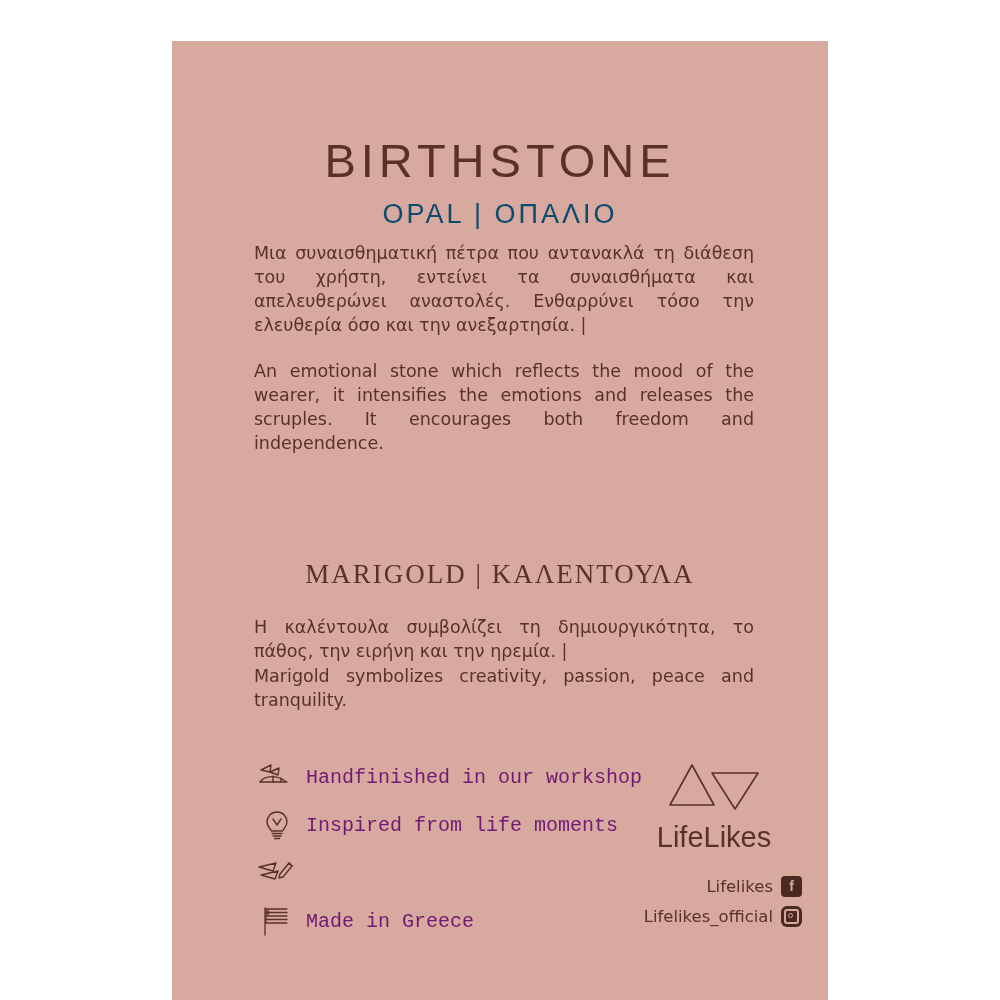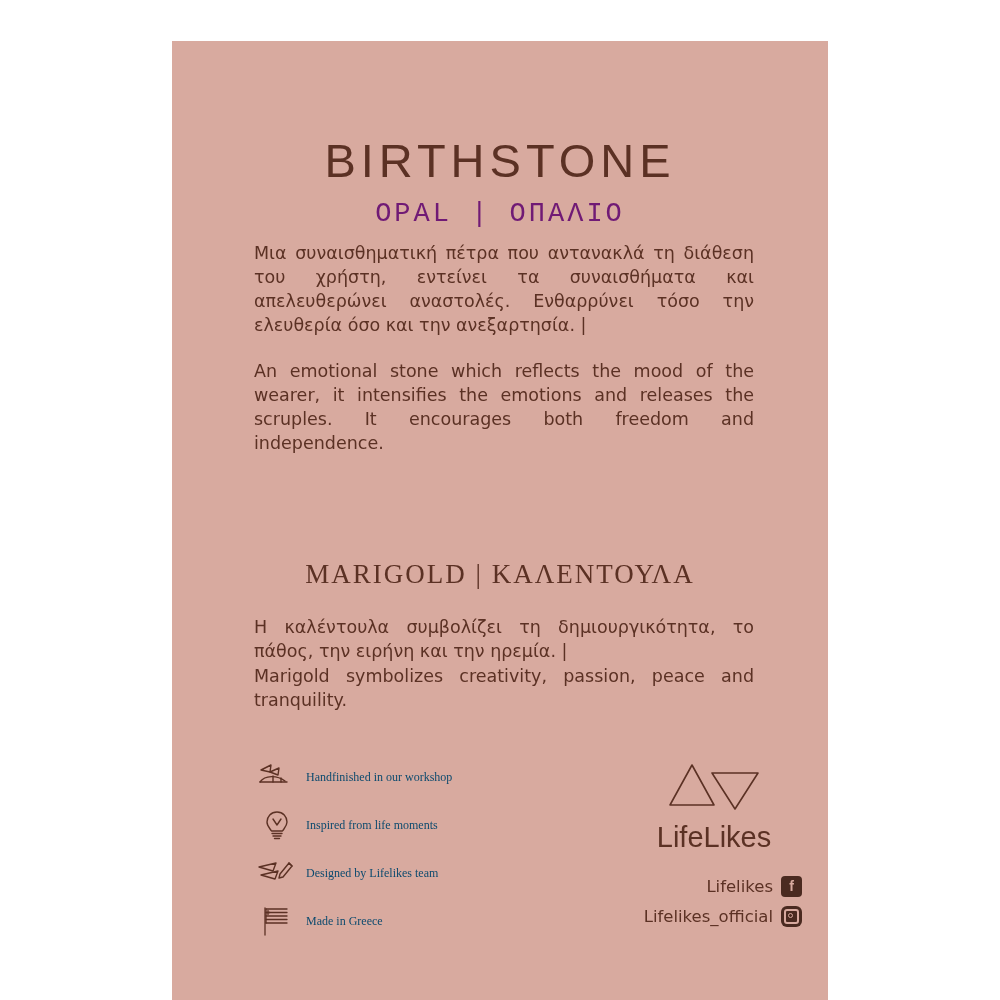--- a/index.html
+++ b/index.html
@@ -47,24 +47,24 @@
     width: 100%;
     font-size: 47px;
     letter-spacing: 5px;
   }
   .subtitle-birthstone {
     position: absolute;
     left: 0;
     top: 158px;
     width: 100%;
     text-align: center;
-    font-family: Liberation Mono, monospace;
+    font-family: Liberation Sans, sans-serif;
     font-size: 27px;
     letter-spacing: 3px;
-    color: #701a75;
+    color: #0c4a6e;
   }
   .title-birthflower {
     position: absolute;
     left: 0;
     top: 460px;
     width: 100%;
     font-size: 42px;
     letter-spacing: 4px;
   }
   .subtitle-birthflower {
@@ -124,23 +124,23 @@
   }
   .feature-icon {
     width: 46px;
     height: 36px;
     display: flex;
     align-items: center;
     justify-content: center;
     flex: 0 0 46px;
   }
   .feature-label {
-    font-family: Liberation Serif, serif;
-    font-size: 12px;
-    color: #0c4a6e;
+    font-family: Liberation Mono, monospace;
+    font-size: 20px;
+    color: #701a75;
     margin-left: 6px;
     white-space: nowrap;
   }
 
   
   .brand {
     position: absolute;
     left: 452px;
     top: 718px;
     width: 180px;
@@ -269,21 +269,20 @@
         <span class="feature-icon">
           <svg width="42" height="30" viewBox="0 0 42 30">
             <g fill="none" stroke="#5b3124" stroke-width="1.4" stroke-linecap="round" stroke-linejoin="round">
               <path d="M3 9 L20 5 L17 13 Z"></path>
               <path d="M5 17 L22 13 L19 21 Z"></path>
               <path d="M24 16 L33 5 L36 8 L27 19 L23 20 Z"></path>
               <path d="M33 5 L36 8"></path>
             </g>
           </svg>
         </span>
-        <span class="feature-label">Designed by Lifelikes team</span>
       </div>
 
       <div class="feature-row">
         <span class="feature-icon">
           <svg width="34" height="32" viewBox="0 0 34 32">
             <g fill="none" stroke="#5b3124" stroke-width="1.3" stroke-linecap="round" stroke-linejoin="round">
               <path d="M5 3 L5 30"></path>
               <path d="M6 4 L27 4"></path>
               <path d="M6 7.5 L27 7.5"></path>
               <path d="M6 11 L27 11"></path>

